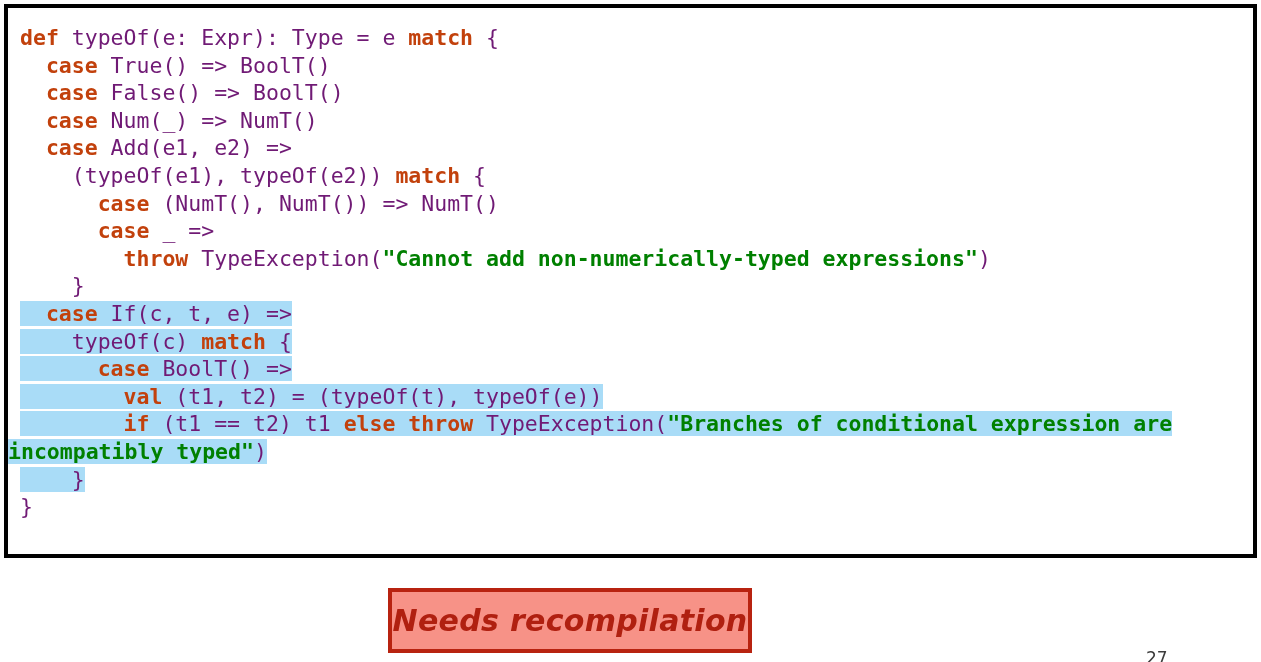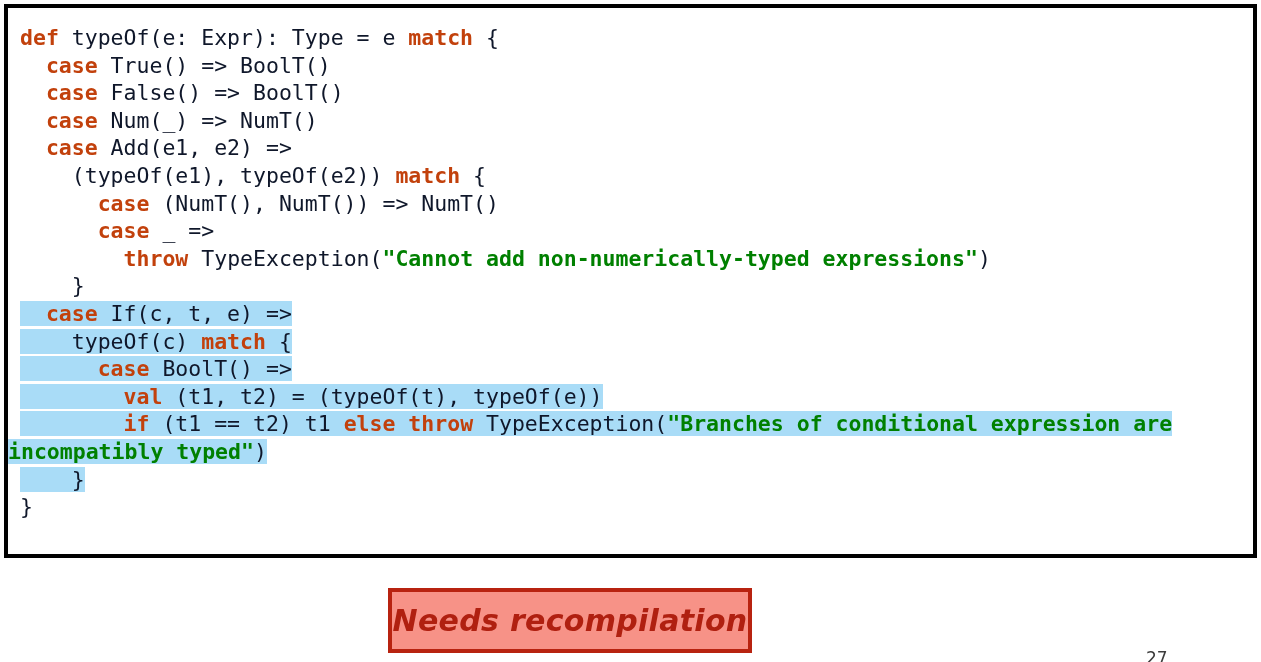--- a/index.html
+++ b/index.html
@@ -63,21 +63,21 @@
 
   .kw {
     color: #c2410c;
     font-weight: bold;
   }
   .str {
     color: #008000;
     font-weight: bold;
   }
   .pl {
-    color: #0f172a;
+    color: #701a75;
   }
 
   
   #callout {
     position: absolute;
     left: 388px;
     top: 588px;
     width: 364px;
     height: 65px;
     box-sizing: border-box;

